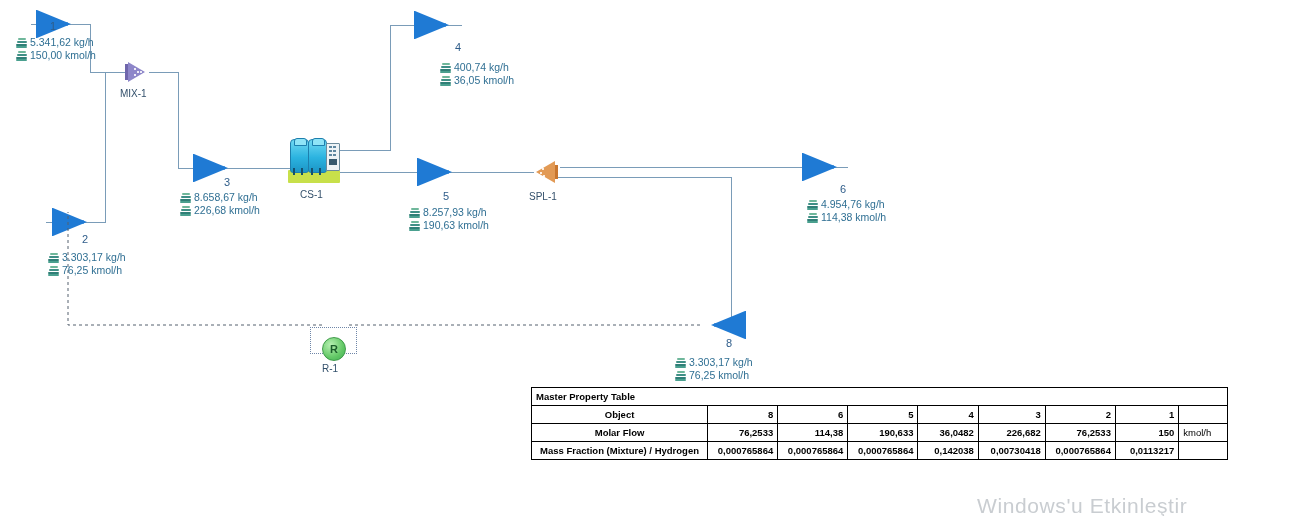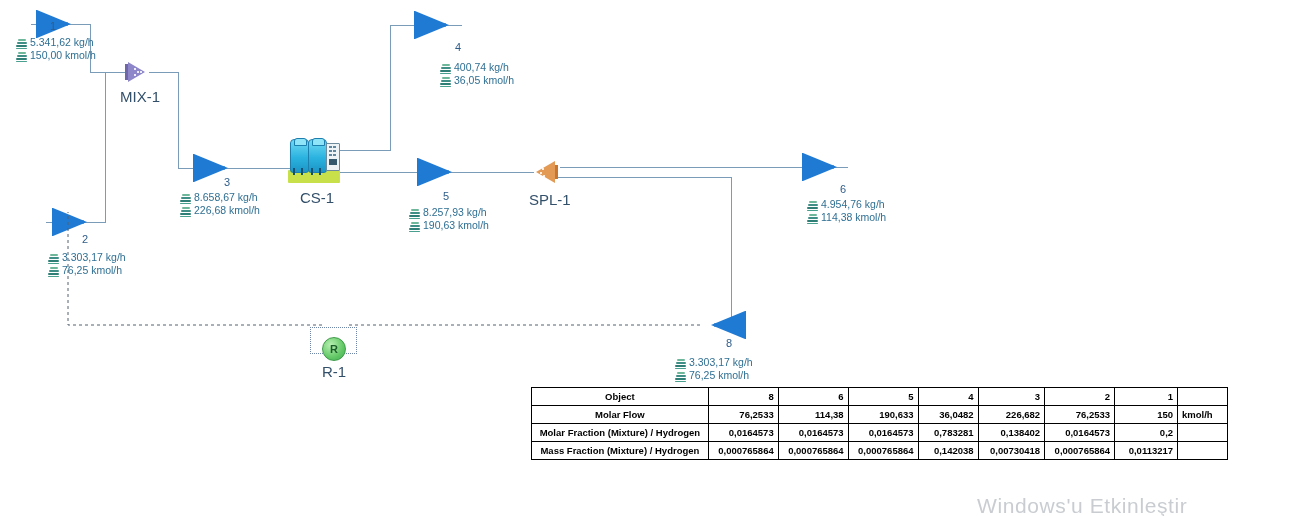--- a/index.html
+++ b/index.html
@@ -24,35 +24,35 @@
     white-space:nowrap;
     letter-spacing:.2px;
   }
   .stream-props{
     position:absolute;
     font-size:10.5px;
     color:#2f6f93;
     white-space:nowrap;
     line-height:13px;
   }
-  .stream-props .row{display:flex;align-items:flex-end;gap:3px;height:13px;}
+  .stream-props .row{display:flex;align-items:center;gap:3px;height:13px;}
   .stack-ico{
     width:11px;height:10px;flex:0 0 11px;position:relative;display:inline-block;
   }
   .stack-ico i{
     position:absolute;left:0;display:block;height:2px;border-radius:1px;
   }
   .stack-ico i:nth-child(1){top:0px;width:8px;left:2px;background:#6fb79b;}
   .stack-ico i:nth-child(2){top:3px;width:10px;left:1px;background:#3f8f86;}
   .stack-ico i:nth-child(3){top:6px;width:11px;left:0px;background:#2f7f77;}
   .stack-ico i:nth-child(4){top:8.5px;width:11px;left:0px;background:#4aa08f;height:1.5px;}
 
   
   .op-label{
-    position:absolute;font-size:15px;color:#33506b;white-space:nowrap;
+    position:absolute;font-size:10px;color:#33506b;white-space:nowrap;
   }
 
   
   .mix-icon{position:absolute;width:22px;height:20px;}
   .mix-icon .cone{
     position:absolute;left:3px;top:0;width:0;height:0;
     border-top:10px solid transparent;border-bottom:10px solid transparent;
     border-left:17px solid #8d86c9;
   }
   .mix-icon .bar{
@@ -121,21 +121,21 @@
     border:1px solid #000;
     padding:1px 4px;
     height:15px;
     white-space:nowrap;
     font-weight:bold;
   }
   #mpt .ttl{font-weight:bold;text-align:left;}
   #mpt .rowhdr{font-weight:bold;text-align:center;width:180px;}
   #mpt .num{text-align:right;width:70px;}
   #mpt .colhdr{font-weight:bold;text-align:right;}
-  #mpt .unit{font-weight:bold;text-align:left;width:58px;}
+  #mpt .unit{font-weight:normal;text-align:left;width:58px;}
 
   
   #watermark{
     position:absolute;left:977px;top:494px;
     font-size:21px;color:#c9cdd1;
     font-family:"Liberation Sans", sans-serif;
     white-space:nowrap;letter-spacing:.6px;
     pointer-events:none;
   }
 </style>
@@ -384,20 +384,23 @@
           <i></i>
           <i></i>
         </span>
       <span>76,25 kmol/h</span>
       </div>
   </div>
 
   <table id="mpt">
     <tbody>
       <tr>
+        <td class="ttl" colspan="9">Master Property Table</td>
+      </tr>
+      <tr>
         <td class="rowhdr">Object</td>
         <td class="colhdr num">8</td>
         <td class="colhdr num">6</td>
         <td class="colhdr num">5</td>
         <td class="colhdr num">4</td>
         <td class="colhdr num">3</td>
         <td class="colhdr num">2</td>
         <td class="colhdr num">1</td>
         <td class="unit"></td>
       </tr>
@@ -409,31 +412,20 @@
         <td class="num">190,633</td>
         <td class="num">36,0482</td>
         <td class="num">226,682</td>
         <td class="num">76,2533</td>
         <td class="num">150</td>
         <td class="unit">kmol/h</td>
       </tr>
 
 
 
-      <tr>
-        <td class="rowhdr">Molar Fraction (Mixture)  /  Hydrogen</td>
-        <td class="num">0,0164573</td>
-        <td class="num">0,0164573</td>
-        <td class="num">0,0164573</td>
-        <td class="num">0,783281</td>
-        <td class="num">0,138402</td>
-        <td class="num">0,0164573</td>
-        <td class="num">0,2</td>
-        <td class="unit"></td>
-      </tr>
 
       <tr>
         <td class="rowhdr">Mass Fraction (Mixture)  /  Hydrogen</td>
         <td class="num">0,000765864</td>
         <td class="num">0,000765864</td>
         <td class="num">0,000765864</td>
         <td class="num">0,142038</td>
         <td class="num">0,00730418</td>
         <td class="num">0,000765864</td>
         <td class="num">0,0113217</td>

